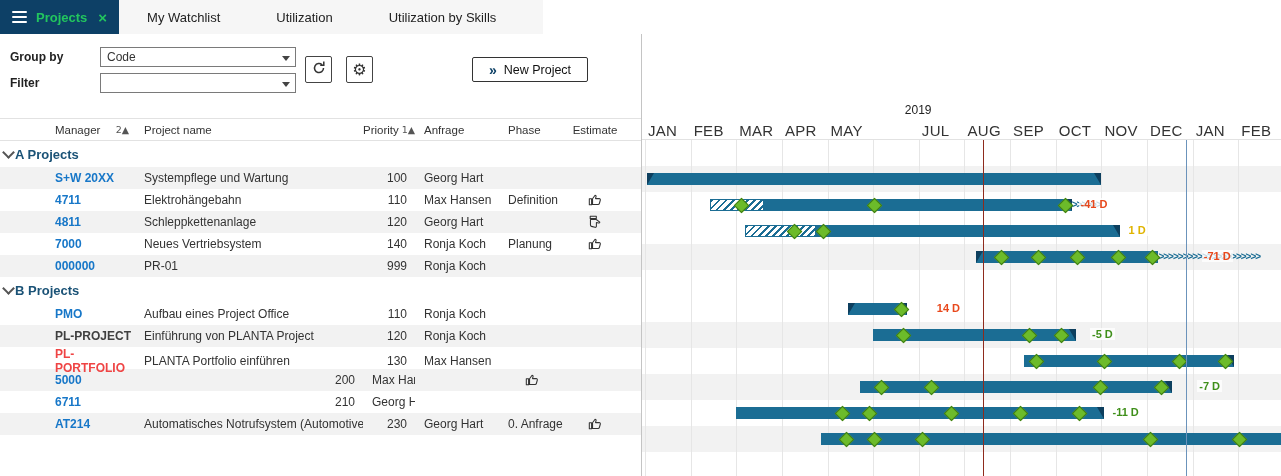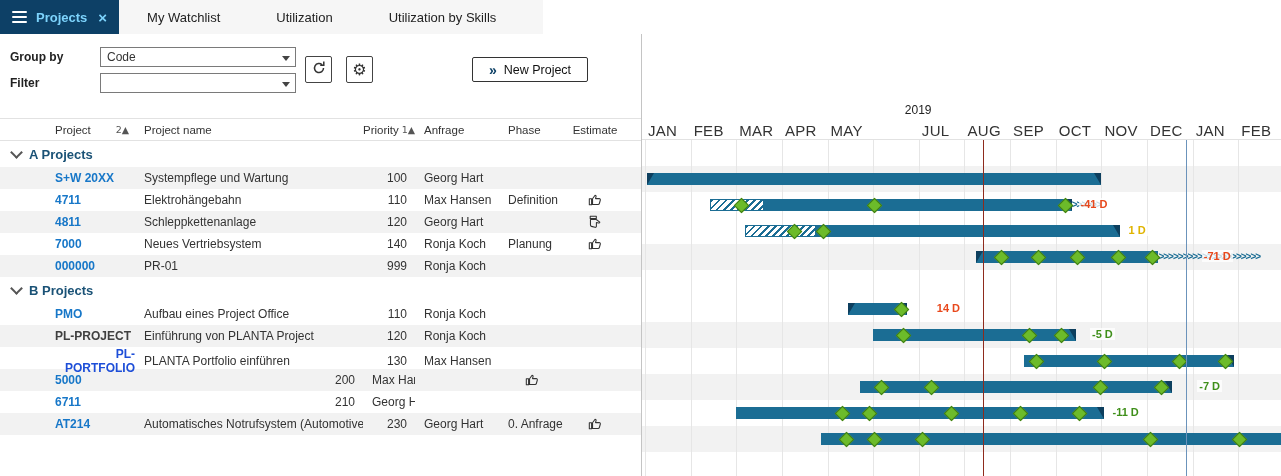--- a/index.html
+++ b/index.html
@@ -2,21 +2,21 @@
 <html><head>
 <meta charset="utf-8">
 <style>
   html,body{margin:0;padding:0;background:#fff;}
   .app{position:relative;width:1281px;height:476px;overflow:hidden;
        font-family:"Liberation Sans",sans-serif;color:#333;background:#fff;}
 
   
   .tabbar{height:34px;display:flex;align-items:stretch;
           background:linear-gradient(to right,#f6f6f6 543px,#ffffff 543px);}
-  .tab-active{background:#0d4066;color:#7dd3fc;display:flex;align-items:center;
+  .tab-active{background:#0d4066;color:#22c55e;display:flex;align-items:center;
               gap:9px;padding:0 12px;font-size:13px;font-weight:bold;cursor:pointer;}
   .burger{display:inline-flex;flex-direction:column;gap:3px;width:15px;}
   .burger i{display:block;height:2px;background:#fff;border-radius:1px;}
   .tab-close{font-size:15px;line-height:1;margin-left:2px;cursor:pointer;}
   .tab{display:flex;align-items:center;padding:0 28px;font-size:13px;color:#222;cursor:pointer;}
 
   
   .content{position:absolute;top:34px;left:0;right:0;bottom:0;display:flex;}
   .left{width:642px;box-sizing:border-box;border-right:1px solid #c4c4c4;position:relative;flex:none;}
   .gantt{flex:1;position:relative;overflow:hidden;}
@@ -49,21 +49,21 @@
   .th-right{gap:3px;padding-right:8px;}
   .sortbadge{font-family:"DejaVu Sans",sans-serif;font-size:9.5px;color:#555;}
   .cellpad{padding-left:9px;}
   .trow{height:26px;box-sizing:border-box;}
   .trow.datarow{font-size:12px;}
   .stripe{background:#f2f2f2;}
   .c-code{font-weight:bold;cursor:pointer;}
   .c-prio{text-align:right;padding-right:8px;}
   .c-name,.c-mgr,.c-phase{padding-left:9px;white-space:nowrap;overflow:hidden;}
   .c-est{display:flex;justify-content:center;}
-  .grouprow{display:flex;align-items:center;gap:8px;padding-left:12px;height:26px;
+  .grouprow{display:flex;align-items:center;gap:2px;padding-left:4px;height:26px;
             font-size:13px;font-weight:bold;}
   .chev{width:7px;height:7px;border-left:2px solid #555;border-bottom:2px solid #555;
         transform:rotate(-45deg);margin-top:-4px;}
 
   
   .ghead{position:relative;height:106px;border-bottom:1px solid #e2e2e2;box-sizing:border-box;}
   .gyear{position:absolute;top:69px;font-size:12px;color:#222;}
   .gmonth{position:absolute;top:88px;font-size:15px;color:#333;letter-spacing:.3px;}
   .gwrap{position:absolute;top:106px;left:0;right:0;bottom:0;}
   .rows{position:absolute;inset:0;}
@@ -141,21 +141,21 @@
 
         <button class="npbtn">
           <span class="np-ico">»</span>
           <span>New Project</span>
         </button>
       </div>
 
       <div class="thead">
         <span></span>
         <span class="th th-split">
-          <span>Project</span>
+          <span>Manager</span>
           <span class="sortbadge">2▲</span>
         </span>
         <span class="th cellpad">Project name</span>
         <span class="th th-right">
           <span>Priority</span>
           <span class="sortbadge">1▲</span>
         </span>
         <span class="th cellpad">Anfrage</span>
         <span class="th cellpad">Phase</span>
         <span class="th" style="justify-content:center">Estimate</span>
@@ -240,21 +240,21 @@
             <span></span>
             <span class="c-code" style="color: #404040;">PL-PROJECT</span>
             <span class="c-name">Einführung von PLANTA Project</span>
             <span class="c-prio">120</span>
             <span class="c-mgr">Ronja Koch</span>
             <span class="c-phase"></span>
             <span class="c-est"></span>
           </div>
           <div class="trow datarow">
             <span></span>
-            <span class="c-code" style="color: #1d4ed8; text-align: right;">PL-PORTFOLIO</span>
+            <span class="c-code" style="color: #ef4444;">PL-PORTFOLIO</span>
             <span class="c-name">PLANTA Portfolio einführen</span>
             <span class="c-prio">130</span>
             <span class="c-mgr">Max Hansen</span>
             <span class="c-phase"></span>
             <span class="c-est"></span>
           </div>
           <div class="trow datarow stripe">
             <span></span>
             <span class="c-code" style="color: rgb(23, 119, 200);">5000</span>
             <span class="c-prio">200</span>

